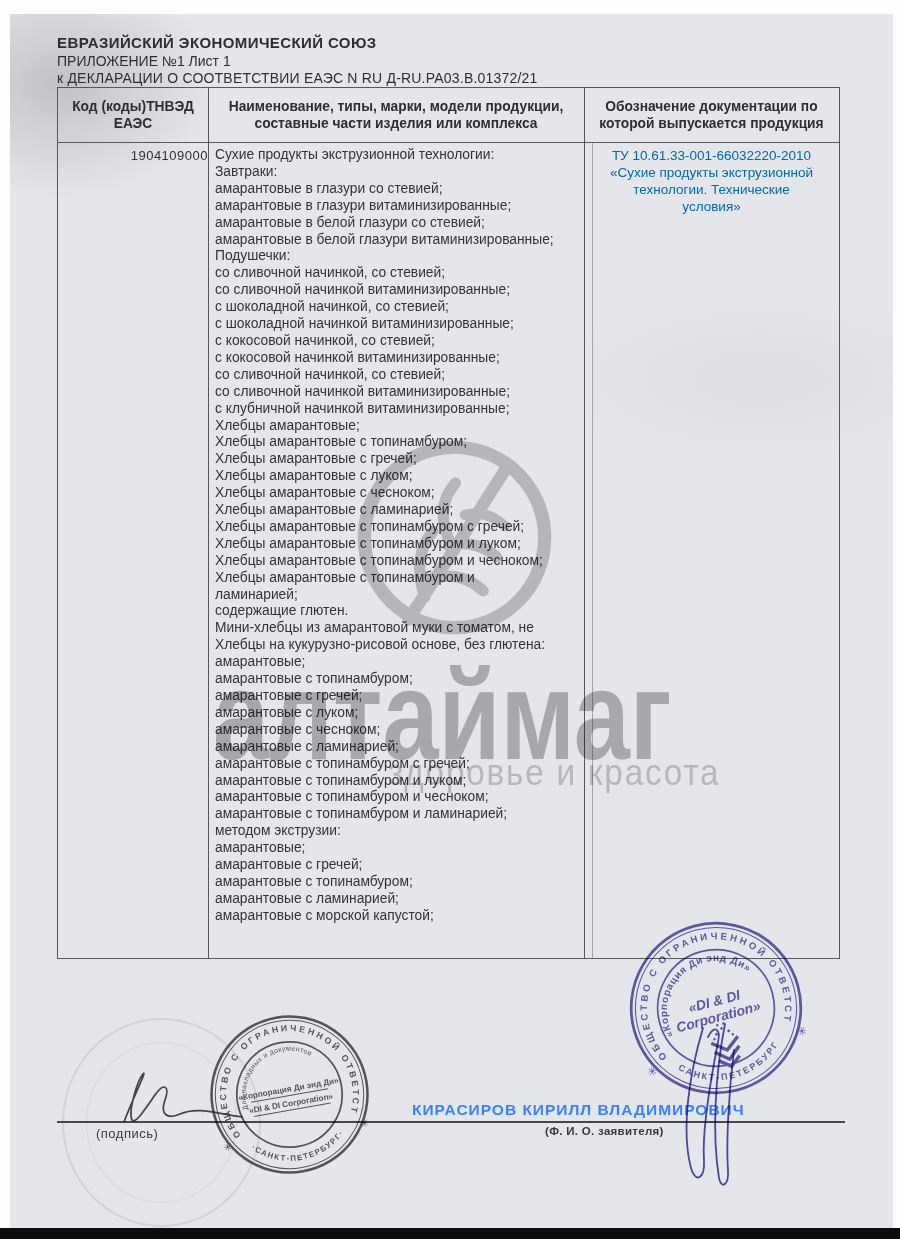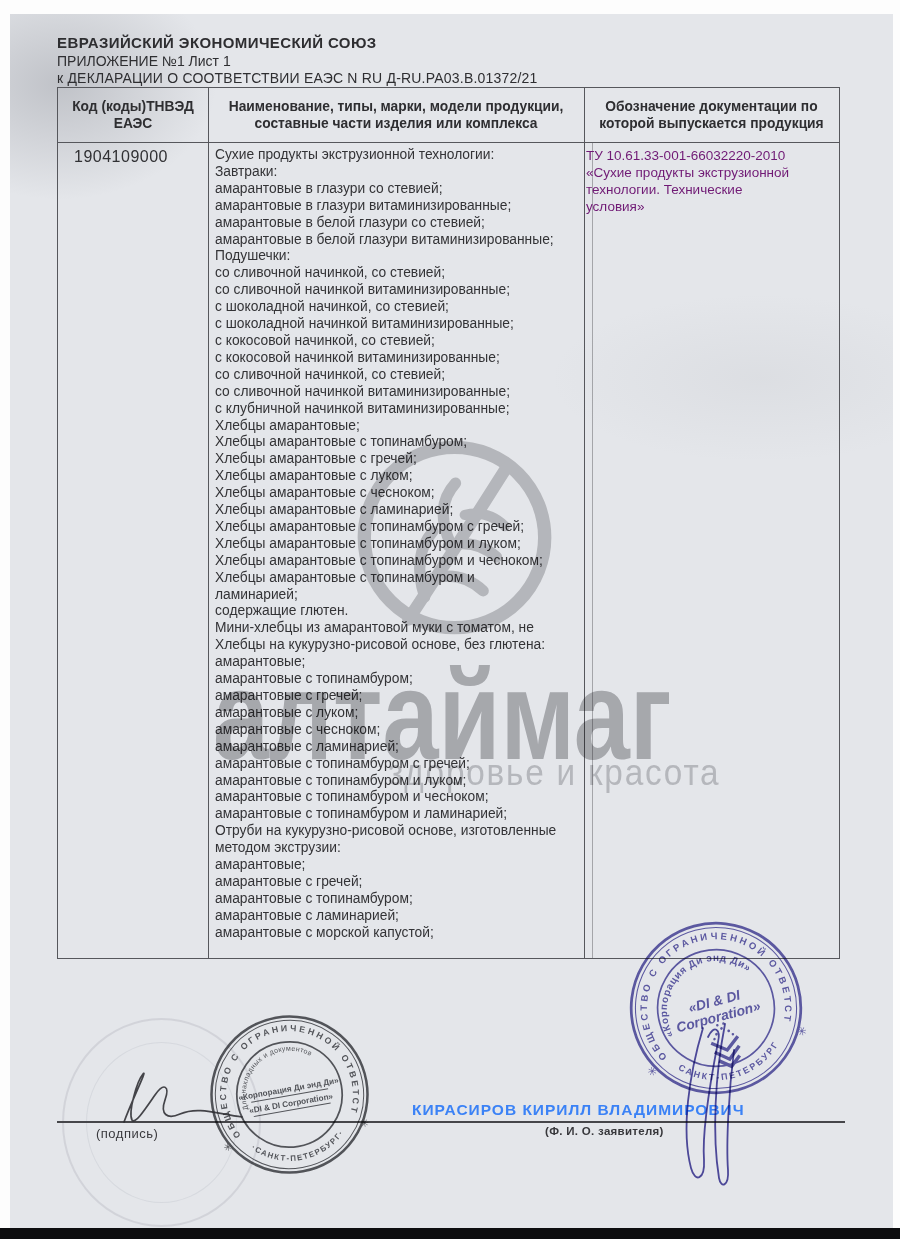--- a/index.html
+++ b/index.html
@@ -22,23 +22,23 @@
        border:1.6px solid #56575c;}
   .tbl .hrow{position:absolute;left:0;top:0;width:100%;height:55px;border-bottom:1.6px solid #56575c;box-sizing:border-box;}
   .v1{position:absolute;top:0;bottom:0;left:150px;width:0;border-left:1.6px solid #56575c;}
   .v2{position:absolute;top:0;bottom:0;left:526px;width:0;border-left:1.6px solid #56575c;}
   .v2b{position:absolute;top:55px;bottom:0;left:534px;width:0;border-left:1px solid rgba(86,87,92,.45);}
   .hc{position:absolute;top:0;height:55px;display:flex;align-items:center;justify-content:center;
       text-align:center;font-weight:bold;font-size:13.8px;line-height:16.5px;box-sizing:border-box;padding:2px 6px;color:#2e2e31;}
   .hc1{left:0;width:150px;}
   .hc2{left:150px;width:376px;}
   .hc3{left:526px;width:255px;text-align:center;}
-  .code-cell{position:absolute;left:16px;top:60px;width:150px;text-align:left;font-size:16px;letter-spacing:.5px;}
+  .code-cell{position:absolute;left:0;top:60px;width:150px;text-align:right;font-size:13px;letter-spacing:.5px;}
   .prod-cell{position:absolute;left:157px;top:59px;width:366px;font-size:13.8px;line-height:16.9px;color:#333336;}
-  .doc-cell{position:absolute;left:528px;top:59px;width:251px;text-align:left;font-size:13.5px;line-height:17px;color:#701a75;}
+  .doc-cell{position:absolute;left:528px;top:59px;width:251px;text-align:center;font-size:13.5px;line-height:17px;color:#0369a1;}
   
   .wm{z-index:3;pointer-events:none;mix-blend-mode:multiply;}
   .wm-brand{position:absolute;left:213px;top:653px;font-size:126px;font-weight:bold;line-height:1;
      color:#87878b;opacity:.58;transform:scaleX(.8);transform-origin:left top;letter-spacing:0;}
   .wm-tag{position:absolute;left:388px;top:752px;font-size:37px;color:#97979b;opacity:.5;
      transform:scaleX(.9);transform-origin:left top;letter-spacing:2px;}
   .wm-logo{position:absolute;left:352px;top:435px;width:205px;height:205px;opacity:.42;}
   
   .ghost-circle{position:absolute;left:62px;top:1018px;width:195px;height:205px;border-radius:50%;
      border:2px solid rgba(125,130,145,.18);z-index:4;}
@@ -108,21 +108,20 @@
         <div>амарантовые;</div>
         <div>амарантовые с топинамбуром;</div>
         <div>амарантовые с гречей;</div>
         <div>амарантовые с луком;</div>
         <div>амарантовые с чесноком;</div>
         <div>амарантовые с ламинарией;</div>
         <div>амарантовые с топинамбуром с гречей;</div>
         <div>амарантовые с топинамбуром и луком;</div>
         <div>амарантовые с топинамбуром и чесноком;</div>
         <div>амарантовые с топинамбуром и ламинарией;</div>
-        <div>Отруби на кукурузно-рисовой основе, изготовленные</div>
         <div>методом экструзии:</div>
         <div>амарантовые;</div>
         <div>амарантовые с гречей;</div>
         <div>амарантовые с топинамбуром;</div>
         <div>амарантовые с ламинарией;</div>
         <div>амарантовые с морской капустой;</div>
       </div>
 
     <div class="doc-cell">
         <div>ТУ 10.61.33-001-66032220-2010</div>

